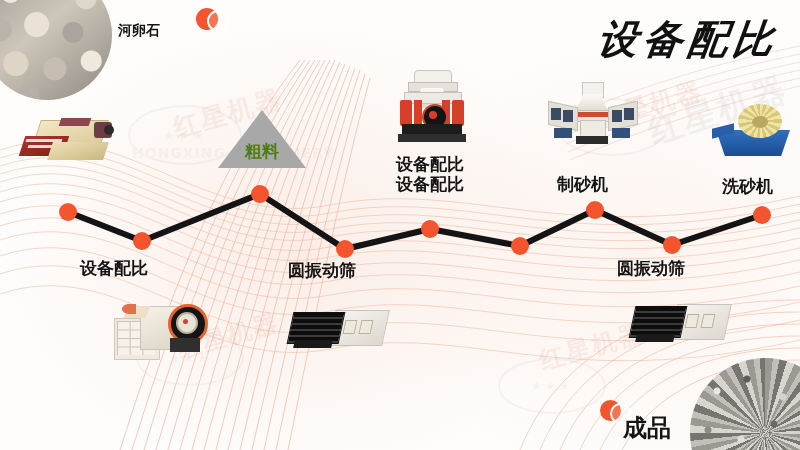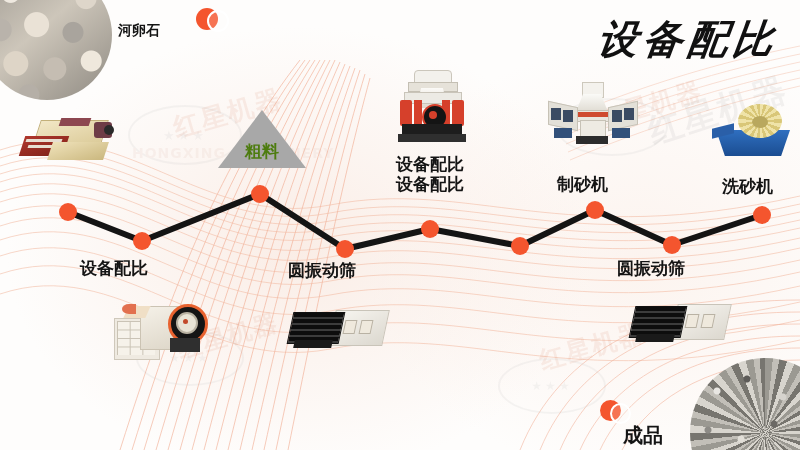--- a/index.html
+++ b/index.html
@@ -337,15 +337,15 @@
           radial-gradient(circle at 48% 84%, #dedbd4 0 3px, transparent 4px),
           radial-gradient(circle at 70% 76%, #56544f 0 3px, transparent 4px),
           radial-gradient(circle at 88% 88%, #c4c1ba 0 3px, transparent 4px),
           repeating-conic-gradient(#9b9992 0 6deg,#c2bfb8 6deg 11deg,#77756f 11deg 17deg,#d8d5ce 17deg 23deg),
           #9a9790;"></div>
 
   <div class="marker" style="left:600px;top:400px;">
     <div class="dot" style="left:0;top:0;width:21px;height:21px;background:#f4552e;"></div>
     <div class="ring" style="left:10px;top:3px;width:17px;height:17px;"></div>
   </div>
-  <div class="nlabel" style="left:623px;top:424px;font-size:20px;">成品</div>
+  <div class="nlabel" style="left:623px;top:414px;font-size:24px;">成品</div>
 
 </div>
 
 </body></html>

